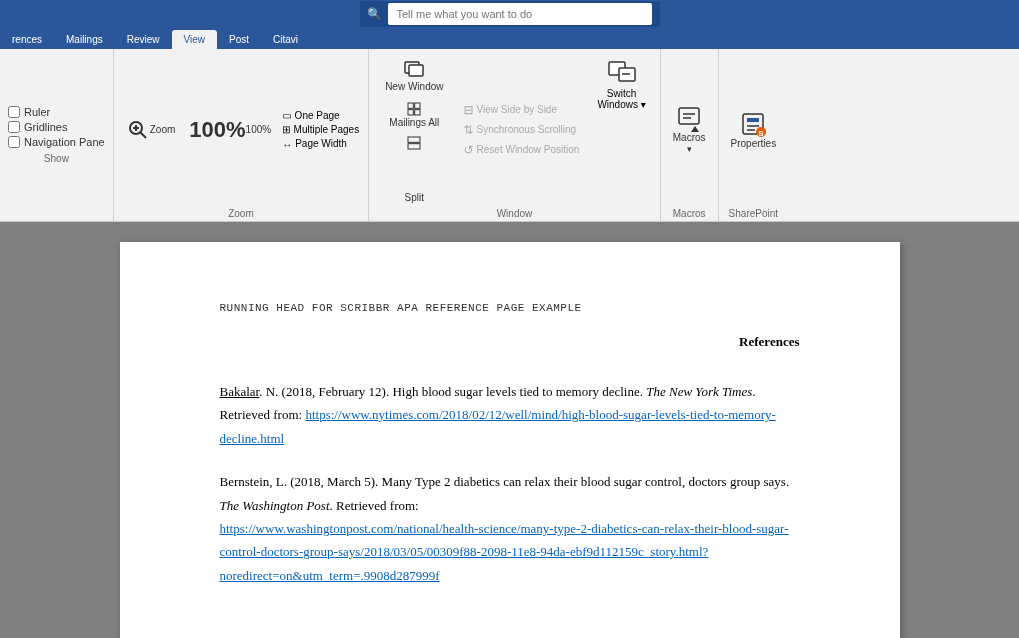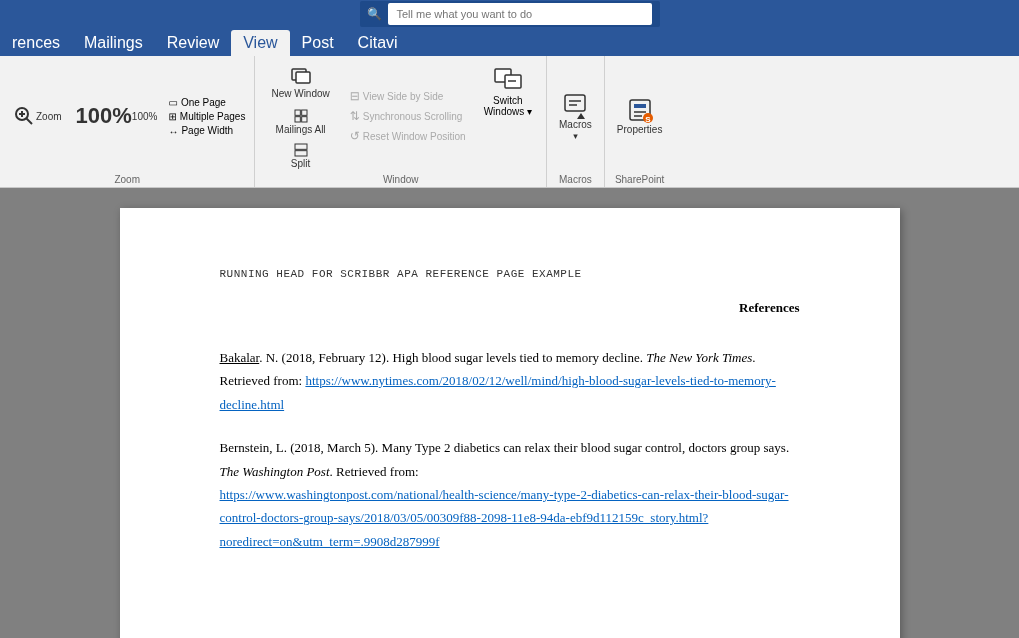--- a/index.html
+++ b/index.html
@@ -14,21 +14,21 @@
 
     .ribbon-tabs {
       display: flex;
       background: #2b579a;
       padding-top: 2px;
     }
 
     .ribbon-tab {
       color: white;
       padding: 4px 12px;
-      font-size: 16px;
+      font-size: 10px;
       cursor: pointer;
       border-radius: 3px 3px 0 0;
     }
 
     .ribbon-tab.active {
       background: #f2f2f2;
       color: #2b579a;
     }
 
     .ribbon-body {
@@ -310,20 +310,35 @@
     <div class="ribbon-tab">rences</div>
     <div class="ribbon-tab">Mailings</div>
     <div class="ribbon-tab">Review</div>
     <div class="ribbon-tab active">View</div>
     <div class="ribbon-tab">Post</div>
     <div class="ribbon-tab">Citavi</div>
   </div>
 
   <div class="ribbon-body">
 
+    <div class="show-section">
+      <div class="checkbox-item">
+        <input type="checkbox" style="">
+        <span>Ruler</span>
+      </div>
+      <div class="checkbox-item">
+        <input type="checkbox" style="">
+        <span>Gridlines</span>
+      </div>
+      <div class="checkbox-item">
+        <input type="checkbox" style="">
+        <span>Navigation Pane</span>
+      </div>
+      <div class="show-label">Show</div>
+    </div>
 
     <div class="zoom-section">
       <div class="zoom-content">
 
         <div class="zoom-big-btn">
           <svg class="icon-svg" viewBox="0 0 24 24" fill="none" stroke="#333" stroke-width="2">
             <circle cx="10" cy="10" r="6"></circle>
             <line x1="14.5" y1="14.5" x2="20" y2="20"></line>
             <line x1="7" y1="10" x2="13" y2="10"></line>
             <line x1="10" y1="7" x2="10" y2="13"></line>
@@ -372,21 +387,21 @@
               <rect x="3" y="13" width="8" height="8"></rect>
               <rect x="13" y="13" width="8" height="8"></rect>
             </svg>
             <div style="font-size:10px;">Mailings All</div>
           </div>
           <div class="ribbon-btn" style="padding:2px 10px;">
             <svg class="icon-svg-sm" viewBox="0 0 24 24" fill="none" stroke="#333" stroke-width="1.5">
               <rect x="3" y="3" width="18" height="8"></rect>
               <rect x="3" y="13" width="18" height="8"></rect>
             </svg>
-            <div style="font-size:10px;">Split</div>
+            <div style="font-size:10px;margin-top:41px;">Split</div>
           </div>
         </div>
 
         <div class="window-col" style="justify-content:center;padding:4px 4px;">
           <div class="window-btn-sm disabled">
             <span style="font-size:12px;">⊟</span>
             <span>View Side by Side</span>
           </div>
           <div class="window-btn-sm disabled">
             <span style="font-size:12px;">⇅</span>

